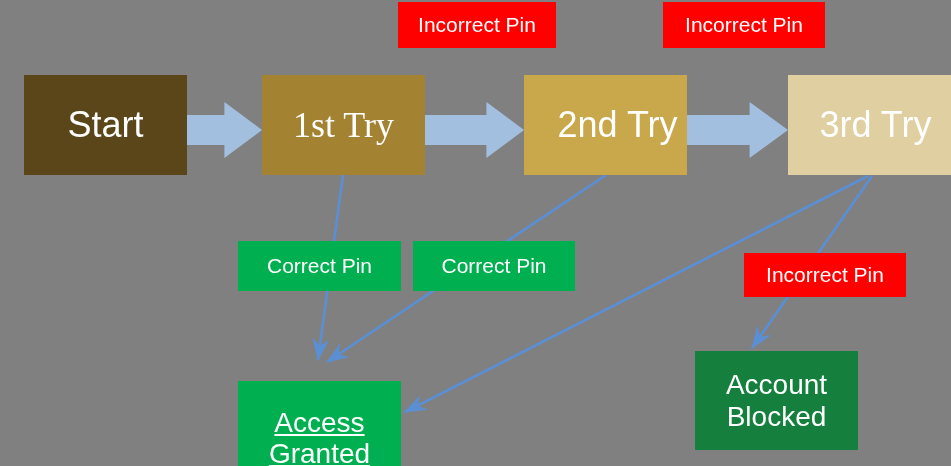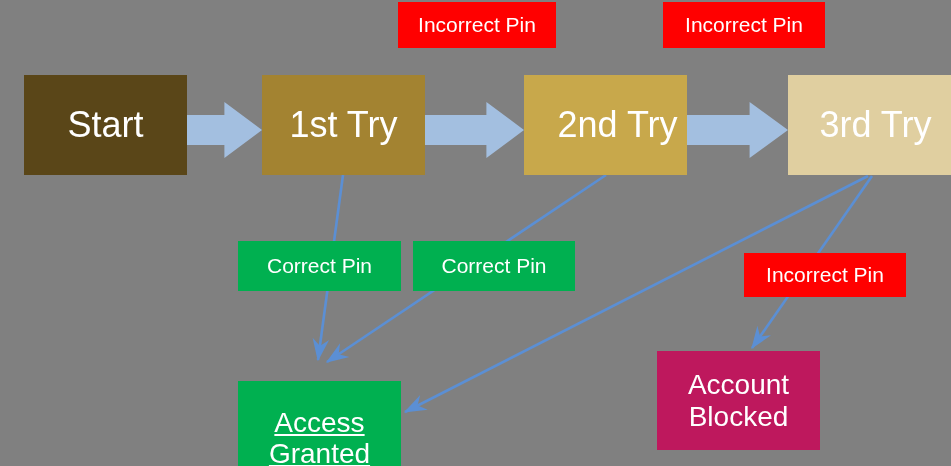--- a/index.html
+++ b/index.html
@@ -81,26 +81,26 @@
   <svg id="svg-layer" viewBox="0 0 951 466" xmlns="http://www.w3.org/2000/svg">
     <g id="block-arrow-group">
         <polygon points="163.0,115.0 224.4,115.0 224.4,102.0 262.0,130.0 224.4,158.0 224.4,145.0 163.0,145.0" fill="#a3bfe0"></polygon>
         <polygon points="425.0,115.0 486.4,115.0 486.4,102.0 524.0,130.0 486.4,158.0 486.4,145.0 425.0,145.0" fill="#a3bfe0"></polygon>
         <polygon points="687.0,115.0 749.6,115.0 749.6,102.0 788.0,130.0 749.6,158.0 749.6,145.0 687.0,145.0" fill="#a3bfe0"></polygon>
       </g>
   </svg>
 
   <div id="nodes-group">
       <div class="node stage-node" style="left: 0px; top: 75px; width: 163px; height: 100px; background: rgb(90, 70, 24); color: rgb(255, 255, 255); margin-left: 24px;">Start</div>
-      <div class="node stage-node" style="left: 262px; top: 75px; width: 163px; height: 100px; background: rgb(163, 131, 49); color: rgb(255, 255, 255);">1st Try</div>
+      <div class="node stage-node" style="left: 262px; top: 75px; width: 163px; height: 100px; background: rgb(163, 131, 49); color: rgb(255, 255, 255); font-family: Liberation Serif, serif;">1st Try</div>
       <div class="node stage-node" style="left: 524px; top: 75px; width: 163px; height: 100px; background: rgb(200, 168, 75); color: rgb(255, 255, 255); padding-left: 24px;">2nd Try</div>
       <div class="node stage-node" style="left: 788px; top: 75px; width: 175px; height: 100px; background: rgb(224, 207, 160); color: rgb(255, 255, 255);">3rd Try</div>
       <div class="node terminal-node" style="left: 238px; top: 381px; width: 163px; height: 114px; background: rgb(0, 176, 80); color: rgb(255, 255, 255); text-decoration: underline;">Access
 Granted</div>
-      <div class="node terminal-node" style="left: 657px; top: 351px; width: 163px; height: 99px; background: #be185d; color: rgb(255, 255, 255);">Account
+      <div class="node terminal-node" style="left: 695px; top: 351px; width: 163px; height: 99px; background: #15803d; color: rgb(255, 255, 255);">Account
 Blocked</div>
     </div>
 
   <div id="labels-group">
       <div class="node label-node" style="left: 398px; top: 2px; width: 158px; height: 46px; background: rgb(255, 0, 0); color: rgb(255, 255, 255);">Incorrect Pin</div>
       <div class="node label-node" style="left: 663px; top: 2px; width: 162px; height: 46px; background: rgb(255, 0, 0); color: rgb(255, 255, 255);">Incorrect Pin</div>
       <div class="node label-node" style="left: 238px; top: 241px; width: 163px; height: 50px; background: rgb(0, 176, 80); color: rgb(255, 255, 255);">Correct Pin</div>
       <div class="node label-node" style="left: 413px; top: 241px; width: 162px; height: 50px; background: rgb(0, 176, 80); color: rgb(255, 255, 255);">Correct Pin</div>
       <div class="node label-node" style="left: 744px; top: 253px; width: 162px; height: 44px; background: rgb(255, 0, 0); color: rgb(255, 255, 255);">Incorrect Pin</div>
     </div>

